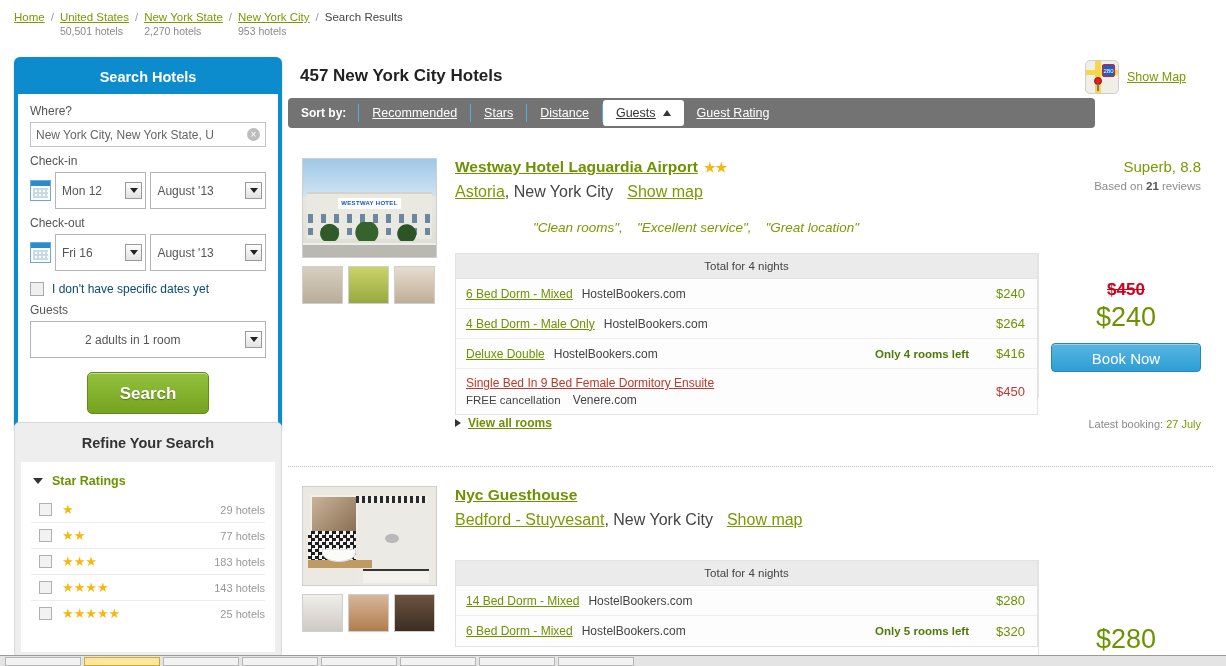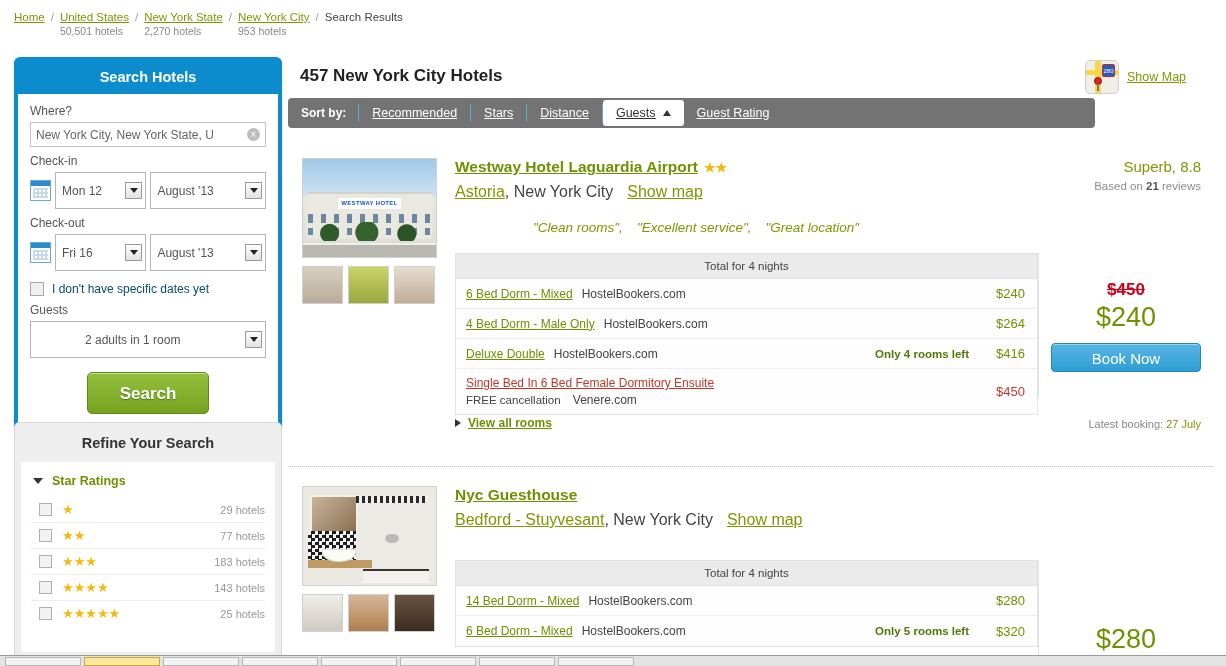--- a/index.html
+++ b/index.html
@@ -654,21 +654,21 @@
     </div>
     <div class="room-row">
       <span class="room-name">Deluxe Double</span>
       <span class="room-provider">HostelBookers.com</span>
       <span class="room-spacer"></span>
       <span class="room-note">Only 4 rooms left</span>
       <span class="room-price">$416</span>
     </div>
     <div class="room-row">
       <span class="room-left-col">
-        <span class="room-name red">Single Bed In 6 Bed Female Dormitory Ensuite</span>
+        <span class="room-name red">Single Bed In 9 Bed Female Dormitory Ensuite</span>
         <span class="room-sub">
           <span>FREE cancellation</span>
           <span class="room-provider">Venere.com</span>
         </span>
       </span>
       <span class="room-spacer"></span>
       <span class="room-price red">$450</span>
     </div>
   </div>
 

